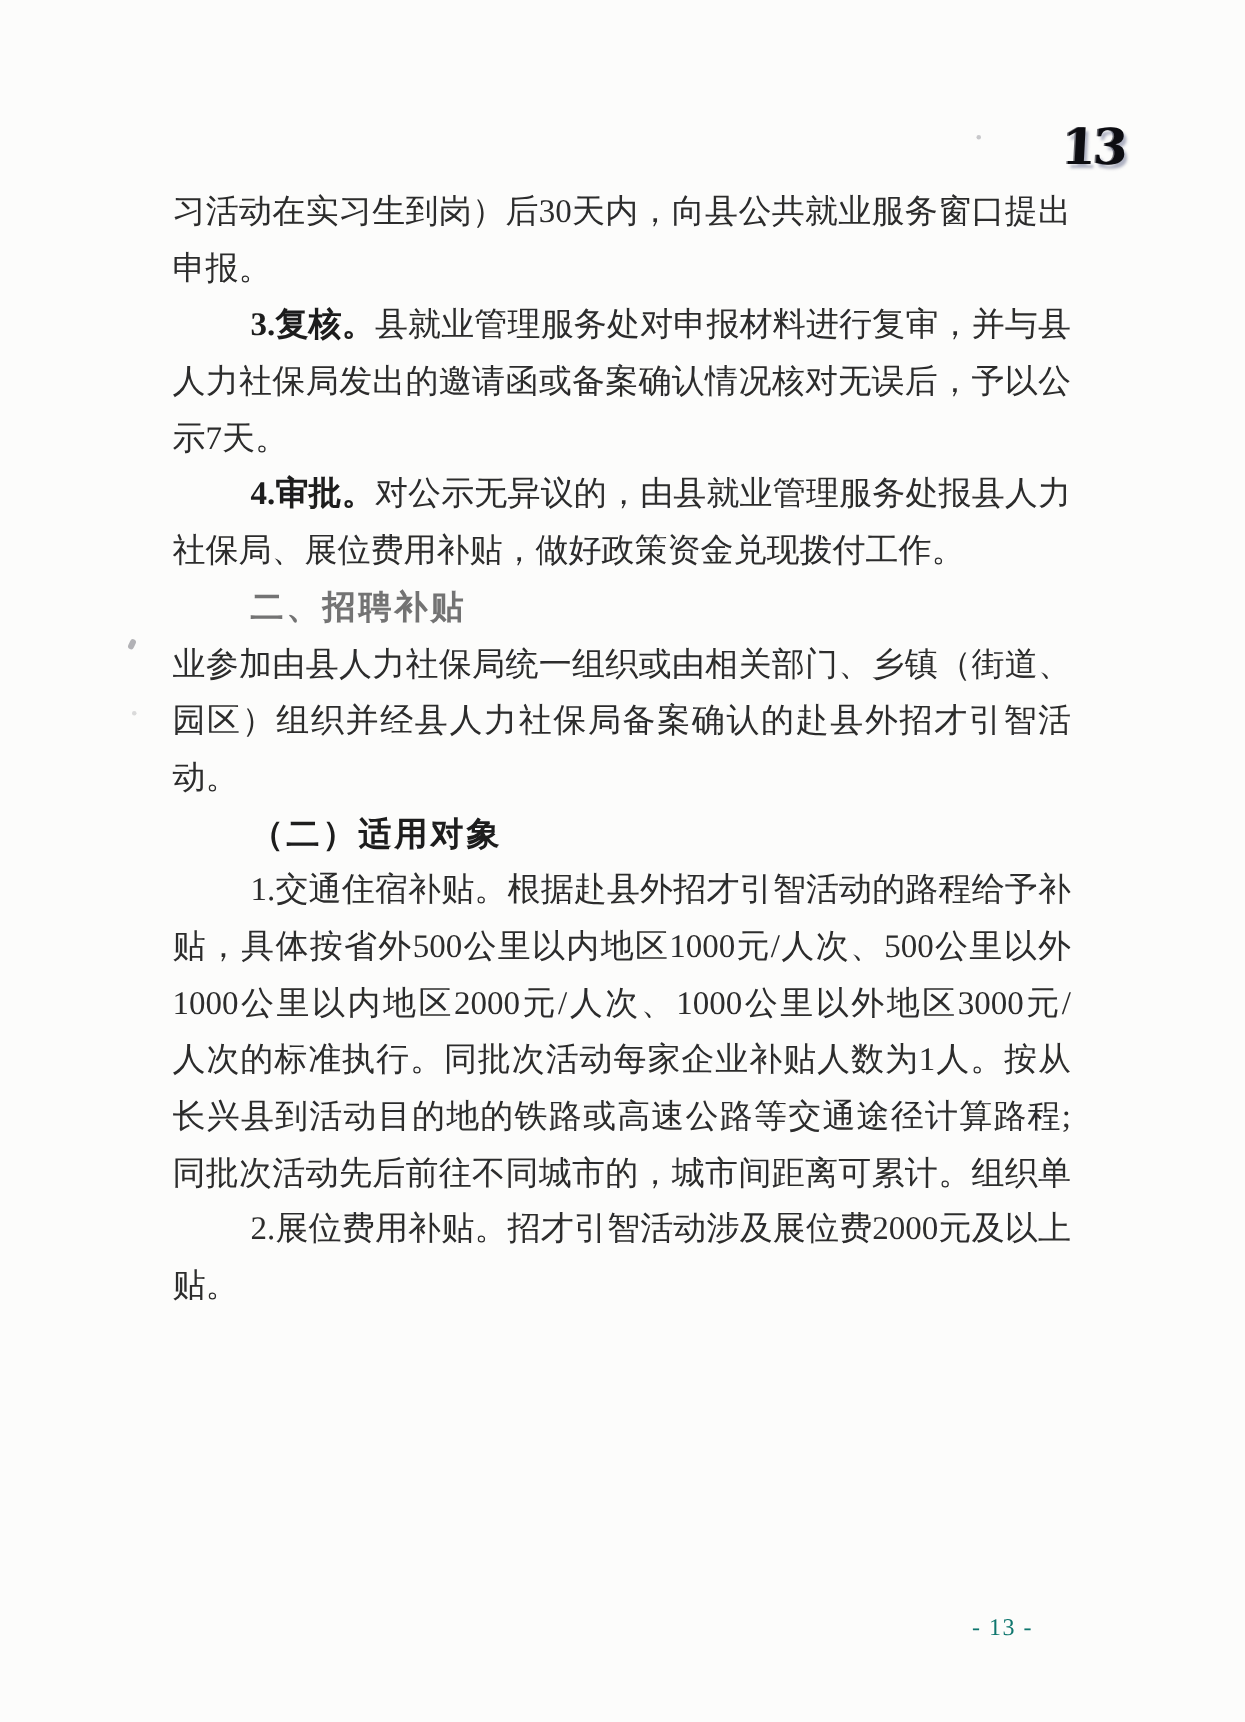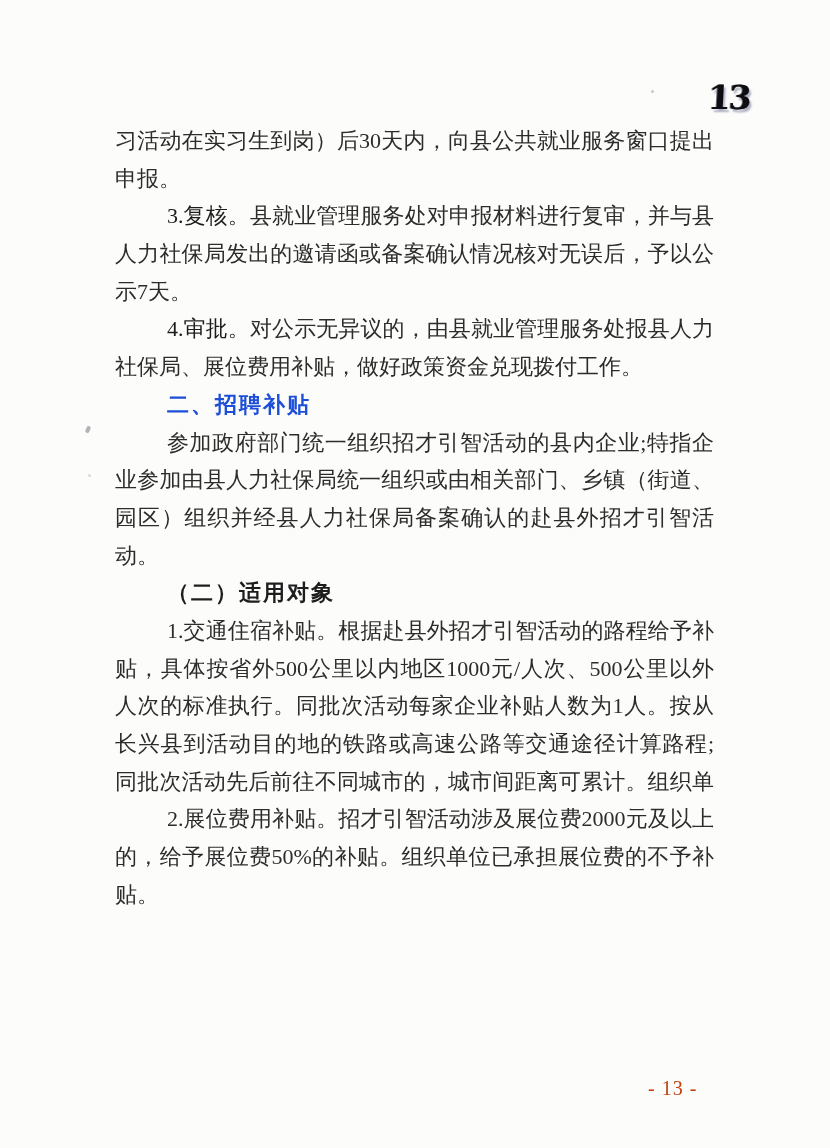--- a/index.html
+++ b/index.html
@@ -31,77 +31,76 @@
     white-space:normal;
     text-align:justify;
     text-align-last:justify;
     text-justify:inter-character;
     overflow:hidden;
   }
   .line.indent{padding-left:52px;}
   .line.section{
     font-family:"Liberation Sans", sans-serif;
     font-weight:bold;
-    color:#1d4ed8;
+    color:#737373;
     letter-spacing:2px;
   }
   .line.subsection{
     font-weight:bold;
     color:#1d1d1d;
     letter-spacing:2px;
   }
-  .lead{font-weight:normal;color:#1d1d1d;}
+  .lead{font-weight:bold;color:#1d1d1d;}
   .corner-num{
     position:absolute;
     left:708px;top:78px;
     font-family:"DejaVu Serif", serif;
     font-weight:900;
     font-size:33px;
     color:#0d0d12;
     transform:skewX(-3deg);
     text-shadow:2px 3px 2px rgba(110,115,145,0.55), -1px 0 0 rgba(20,20,30,0.6);
     letter-spacing:-2px;
   }
   .footer{
     position:absolute;
     left:648px;top:1077px;
-    font-size:20px;
+    font-size:16px;
     letter-spacing:1px;
-    color:#c2410c;
+    color:#0f766e;
   }
   .speck{position:absolute;background:#8a8a90;}
   .speck.s1{left:86px;top:426px;width:4px;height:7px;border-radius:2px;transform:rotate(25deg);opacity:.65;}
   .speck.s2{left:651px;top:90px;width:3px;height:3px;border-radius:50%;opacity:.45;}
   .speck.s3{left:88px;top:474px;width:3px;height:3px;border-radius:50%;opacity:.3;}
 </style>
 </head>
 <body>
 
 <div class="page">
   <div class="corner-num">13</div>
   <div class="content">
       <div class="line body fill"><span>习活动在实习生到岗）后30天内，向县公共就业服务窗口提出</span></div>
       <div class="line body"><span>申报。</span></div>
       <div class="line body indent fill"><span class="lead">3.复核。</span><span>县就业管理服务处对申报材料进行复审，并与县</span></div>
       <div class="line body fill"><span>人力社保局发出的邀请函或备案确认情况核对无误后，予以公</span></div>
       <div class="line body"><span>示7天。</span></div>
       <div class="line body indent fill"><span class="lead">4.审批。</span><span>对公示无异议的，由县就业管理服务处报县人力</span></div>
       <div class="line body"><span>社保局、展位费用补贴，做好政策资金兑现拨付工作。</span></div>
       <div class="line section indent"><span>二、招聘补贴</span></div>
-      <div class="line body indent fill"><span>参加政府部门统一组织招才引智活动的县内企业;特指企</span></div>
       <div class="line body fill"><span>业参加由县人力社保局统一组织或由相关部门、乡镇（街道、</span></div>
       <div class="line body fill"><span>园区）组织并经县人力社保局备案确认的赴县外招才引智活</span></div>
       <div class="line body"><span>动。</span></div>
       <div class="line subsection indent"><span>（二）适用对象</span></div>
       <div class="line body indent fill"><span>1.交通住宿补贴。根据赴县外招才引智活动的路程给予补</span></div>
       <div class="line body fill"><span>贴，具体按省外500公里以内地区1000元/人次、500公里以外</span></div>
+      <div class="line body fill"><span>1000公里以内地区2000元/人次、1000公里以外地区3000元/</span></div>
       <div class="line body fill"><span>人次的标准执行。同批次活动每家企业补贴人数为1人。按从</span></div>
       <div class="line body fill"><span>长兴县到活动目的地的铁路或高速公路等交通途径计算路程;</span></div>
       <div class="line body fill"><span>同批次活动先后前往不同城市的，城市间距离可累计。组织单</span></div>
       <div class="line body indent fill"><span>2.展位费用补贴。招才引智活动涉及展位费2000元及以上</span></div>
-      <div class="line body fill"><span>的，给予展位费50%的补贴。组织单位已承担展位费的不予补</span></div>
       <div class="line body"><span>贴。</span></div>
     </div>
   <div class="footer">- 13 -</div>
   <div class="speck s1"></div>
   <div class="speck s2"></div>
   <div class="speck s3"></div>
 </div>
 
 </body></html>

